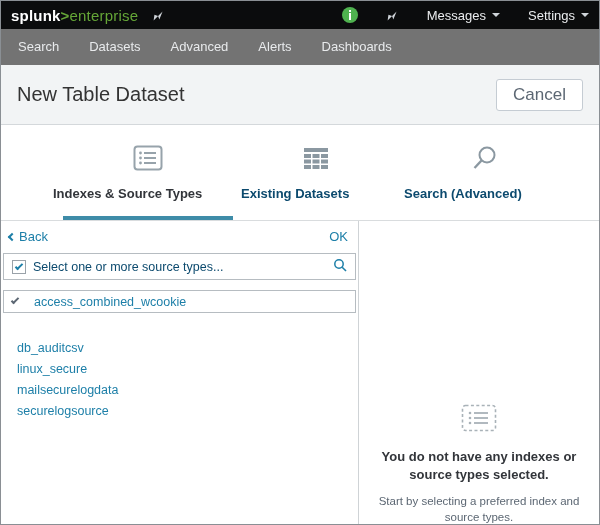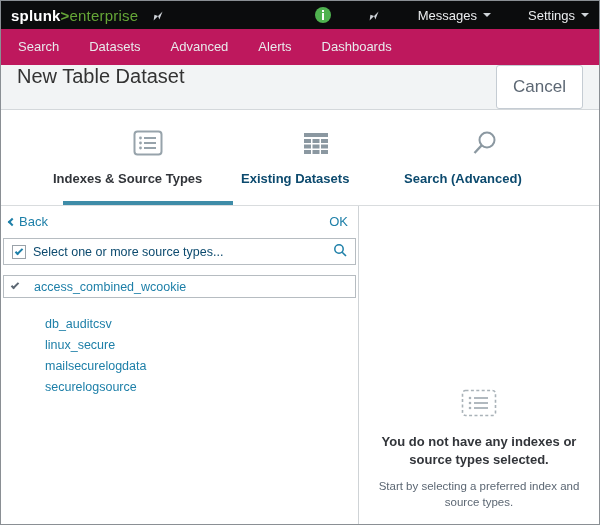--- a/index.html
+++ b/index.html
@@ -6,33 +6,33 @@
   body { background:#fff; font-family:"Liberation Sans", sans-serif; }
   .app { width:600px; height:525px; border:1px solid #8a8f94; background:#fff; position:relative; overflow:hidden; }
 
   
   .topbar { height:28px; background:#0b0c0d; display:flex; align-items:center; padding:0 10px; color:#fff; }
   .logo { font-size:15px; font-weight:bold; letter-spacing:.2px; cursor:pointer; }
   .logo .brand { color:#ffffff; }
   .logo .gt { color:#65a637; }
   .logo .product { color:#65a637; font-weight:normal; }
   .top-icon { margin-left:14px; display:inline-flex; align-items:center; cursor:pointer; }
-  .topbar-right { margin-left:auto; display:flex; align-items:center; gap:37px; font-size:13px; }
+  .topbar-right { margin-left:auto; display:flex; align-items:center; gap:28px; font-size:13px; }
   .info-circle { width:16px; height:16px; border-radius:50%; background:#4fb24f; position:relative; cursor:pointer; }
   .info-circle::before { content:""; position:absolute; left:7px; top:3px; width:2px; height:2px; background:#fff; }
   .info-circle::after { content:""; position:absolute; left:7px; top:6px; width:2px; height:7px; background:#fff; }
   .dropdown { display:flex; align-items:center; gap:6px; cursor:pointer; color:#eaecee; }
   .caret-down { width:0; height:0; border-left:4px solid transparent; border-right:4px solid transparent; border-top:4px solid #cfd4d9; }
 
   
-  .navbar { height:36px; background:#be185d; display:flex; align-items:center; padding:0 2px; }
+  .navbar { height:36px; background:#737373; display:flex; align-items:center; padding:0 2px; }
   .nav-item { color:#e8eaec; font-size:13px; padding:0 15px; line-height:36px; cursor:pointer; }
 
   
-  .page-header { height:45px; background:#f2f4f5; border-bottom:1px solid #d4d8db; display:flex; padding:0 16px; }
+  .page-header { height:60px; background:#f2f4f5; border-bottom:1px solid #d4d8db; display:flex; align-items:center; padding:0 16px; }
   .page-title { font-size:20px; color:#333; font-weight:normal; }
   .cancel-btn { margin-left:auto; background:#fff; border:1px solid #c5ccd3; border-radius:3px; color:#5c6773; font-size:17px; padding:5px 16px; cursor:pointer; }
 
   
   .tabs { height:96px; background:#fff; border-bottom:1px solid #d9dcde; position:relative; }
   .tab { position:absolute; top:18px; text-align:left; cursor:pointer; }
   .tab-indexes  { left:52px;  width:190px; }
   .tab-datasets { left:240px; width:150px; }
   .tab-search   { left:403px; width:160px; }
   .tab-icon { height:30px; display:flex; justify-content:center; align-items:center; margin-bottom:13px; }
@@ -52,21 +52,21 @@
   .search-box { margin:3px 2px 0 2px; height:27px; border:1px solid #b6bcc1; display:flex; align-items:center; padding:0 8px; gap:7px; background:#fff; cursor:text; }
   .checkbox { width:14px; height:14px; border:1px solid #9aa2a9; background:#fff; position:relative; flex:0 0 auto; cursor:pointer; }
   .checkbox .check { position:absolute; left:2px; top:3px; width:8px; height:4px; border-left:2px solid #1d7fa8; border-bottom:2px solid #1d7fa8; transform:rotate(-45deg); }
   .search-placeholder { font-size:12.5px; color:#0c4a6e; }
   .search-box .mag { margin-left:auto; }
 
   .selected-row { margin:10px 2px 0 2px; height:23px; border:1px solid #b6bcc1; display:flex; align-items:center; padding:0 7px; gap:15px; cursor:pointer; }
   .check-mark { display:inline-block; width:8px; height:4px; border-left:2px solid #5c6773; border-bottom:2px solid #5c6773; transform:rotate(-45deg); position:relative; top:-2px; flex:0 0 auto; }
   .row-label { font-size:12.5px; color:#1d7fa8; }
 
-  .source-list { margin-top:16px;padding-left:28px; }
+  .source-list { margin-top:25px; }
   .source-item { font-size:12.5px; color:#1d7fa8; padding:4px 16px; line-height:13px; cursor:pointer; }
 
   
   .empty-state { position:absolute; left:0; right:0; top:183px; text-align:center; padding:0 12px; }
   .empty-icon { display:inline-block; margin-bottom:12px; }
   .empty-title { font-size:13px; font-weight:bold; color:#32353a; line-height:1.35; }
   .empty-subtitle { margin-top:10px; font-size:11.5px; color:#5c6773; line-height:1.4; }
 </style>
 </head>
 <body>

